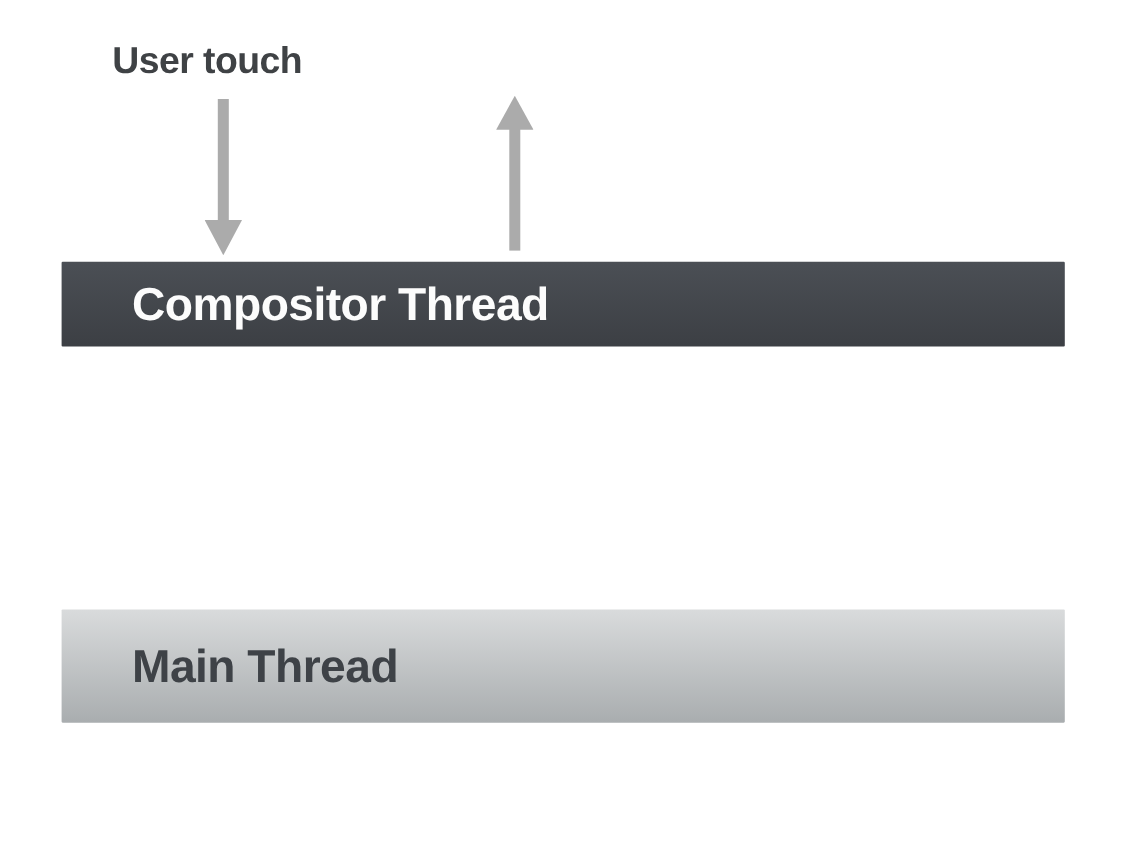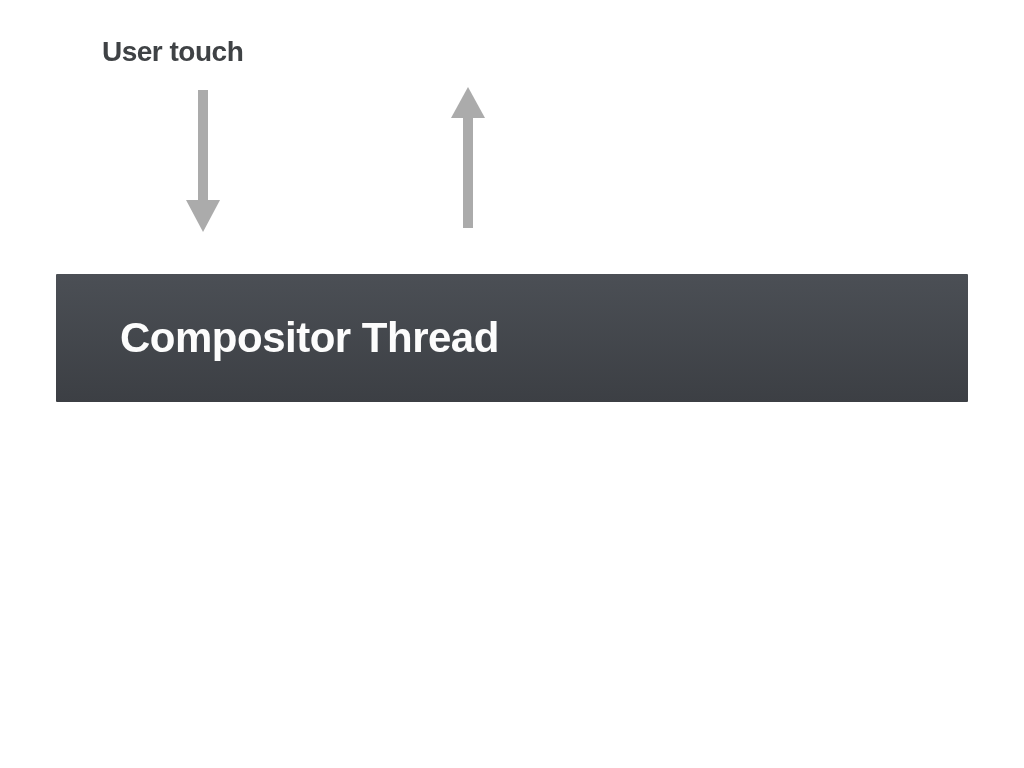--- a/index.html
+++ b/index.html
@@ -11,21 +11,21 @@
     position: relative;
     width: 1024px;
     height: 768px;
     background: var(--background, #ffffff);
     overflow: hidden;
     font-family: "Liberation Sans", "DejaVu Sans", sans-serif;
   }
   .top-label {
     position: absolute;
     top: 36px;
-    font-size: 28px;
+    font-size: 34px;
     font-weight: 700;
     letter-spacing: -0.5px;
     color: var(--label-text, #3f4245);
     white-space: nowrap;
   }
   #label-user-touch { left: 102px; }
   #label-commit-gpu { left: 330px; }
   .arrow {
     position: absolute;
     color: var(--arrow, #ababab);
@@ -42,25 +42,24 @@
   }
   .bar-label {
     padding-left: 64px;
     font-size: 42px;
     font-weight: 700;
     letter-spacing: -0.5px;
     white-space: nowrap;
   }
   #bar-compositor {
     top: 238px;
-    height: 128px;
+    height: 77px;
     background: linear-gradient(180deg,
       var(--compositor-top, #4b4f55) 0%,
       var(--compositor-bottom, #3c3f44) 100%);
-    margin-top: 36px;
   }
   #bar-compositor .bar-label { color: var(--compositor-text, #fcfcfc); }
   #bar-main {
     top: 554px;
     height: 103px;
     background: linear-gradient(180deg,
       var(--main-top, #d9dbdc) 0%,
       var(--main-bottom, #a9adaf) 100%);
   }
   #bar-main .bar-label { color: var(--main-text, #3e4247); }
@@ -80,14 +79,17 @@
 
   <svg class="arrow" id="arrow-commit-gpu" width="34" height="141" viewBox="0 0 34 141" aria-hidden="true">
     <polygon points="17,0 0,31 34,31" fill="currentColor"></polygon>
     <rect x="12" y="28" width="10" height="113" fill="currentColor"></rect>
   </svg>
 
   <div class="bar" id="bar-compositor">
     <span class="bar-label">Compositor Thread</span>
   </div>
 
+  <div class="bar" id="bar-main">
+    <span class="bar-label">Main Thread</span>
+  </div>
 
 </div>
 
 </body></html>

